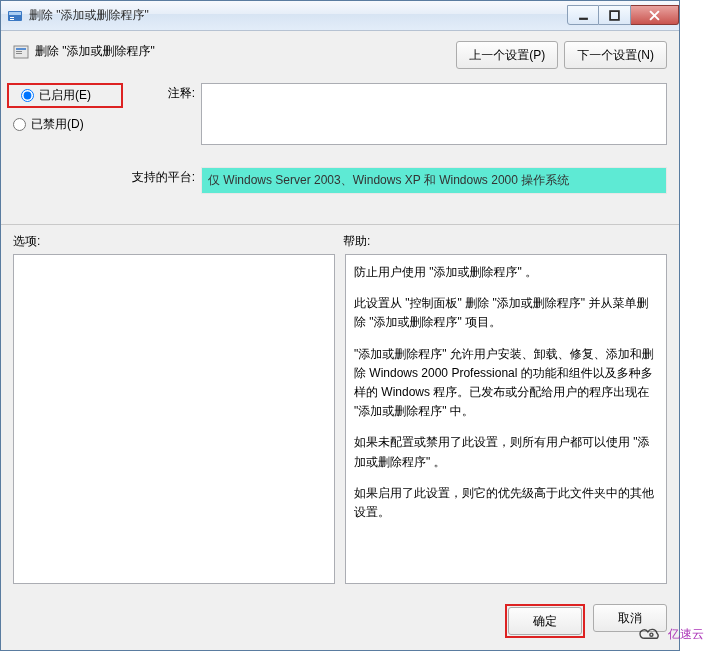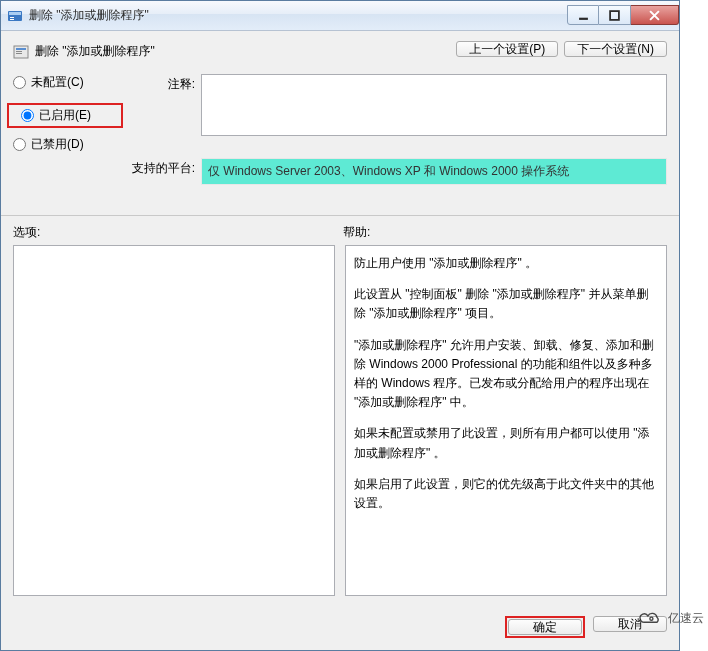--- a/index.html
+++ b/index.html
@@ -20,21 +20,21 @@
       display:flex; align-items:center; justify-content:center; margin-top:-1px; }
     .tc-btn:first-child { border-left: 1px solid #8a9fb8; border-radius: 0 0 0 3px; }
     .tc-btn.close { width: 48px; background: linear-gradient(to bottom,#e9a3a0,#c9544f); border-color:#8a3a36; border-radius:0 0 3px 0; }
     .tc-btn svg { width:11px; height:11px; }
     
     .content { flex: 1; display: flex; flex-direction: column; padding: 10px 12px; background:#f0f0f0; }
     .header-row { display: flex; align-items: flex-start; }
     .header-title { display:flex; align-items:center; gap:6px; padding-top:2px; }
     .header-icon { width:16px; height:16px; display:inline-flex; }
     .nav-buttons { margin-left:auto; display:flex; gap:6px; }
-    .btn { height:16px; padding:0 12px; background:linear-gradient(to bottom,#fdfdfd,#ececec);
+    .btn { height:28px; padding:0 12px; background:linear-gradient(to bottom,#fdfdfd,#ececec);
       border:1px solid #acacac; border-radius:3px; cursor:pointer; display:flex; align-items:center; }
     .upper { display:flex; margin-top:14px; gap:8px; }
     .radio-col { width:110px; }
     .radio-opt { display:flex; align-items:center; gap:5px; margin-bottom:12px; cursor:pointer; }
     .radio-opt input{ margin:0; }
     .radio-highlight { border:2px solid #d22; padding:2px 12px; margin-left:-6px; margin-bottom:8px; }
     .form-col { flex:1; }
     .form-row { display:flex; margin-bottom:22px; }
     .form-label { width:70px; text-align:right; padding-right:6px; padding-top:2px; }
     .comment-box { flex:1; height:62px; border:1px solid #abadb3; background:#fff; padding:2px; resize:none; }
@@ -42,21 +42,21 @@
     .divider { height:1px; background:#d9d9d9; margin:8px -12px; border-top:1px solid #c9c9c9; }
     .lower { flex:1; display:flex; gap:10px; min-height:0; }
     .pane-col { flex:1; display:flex; flex-direction:column; min-width:0; }
     .pane-label { margin-bottom:4px; }
     .pane { flex:1; border:1px solid #abadb3; background:#fff; padding:8px; overflow:auto; line-height:1.6; }
     .help-pane p{ margin-bottom:12px; }
     .footer { display:flex; justify-content:flex-end; gap:8px; padding:10px 12px 12px; }
     .ok-highlight { border:2px solid #d22; padding:1px; }
     .footer .btn{ min-width:74px; justify-content:center; }
     
-    .watermark { position:fixed; right:4px; bottom:24px; display:flex; align-items:center; gap:4px; color:#404040; font-size:14px; opacity:.9; }
+    .watermark { position:fixed; right:4px; bottom:8px; display:flex; align-items:center; gap:4px; color:#a21caf; font-size:14px; opacity:.9; }
     .watermark svg{ width:28px; height:18px; }
   </style>
 </head>
 <body>
 
 <div class="window">
 
   <div class="titlebar">
     <span class="titlebar-icon">
       <svg viewBox="0 0 16 16">
@@ -101,24 +101,20 @@
         <span>删除 "添加或删除程序"</span>
       </div>
       <div class="nav-buttons">
         <button class="btn">上一个设置(P)</button>
         <button class="btn">下一个设置(N)</button>
       </div>
     </div>
 
     <div class="upper">
       <div class="radio-col">
-        <label class="radio-opt">
-          <input type="radio" name="state" style="">
-          <span>未配置(C)</span>
-        </label>
         <div class="radio-highlight">
           <label class="radio-opt" style="margin-bottom:0">
             <input type="radio" name="state" checked="" style="">
             <span>已启用(E)</span>
           </label>
         </div>
         <label class="radio-opt">
           <input type="radio" name="state" style="">
           <span>已禁用(D)</span>
         </label>

